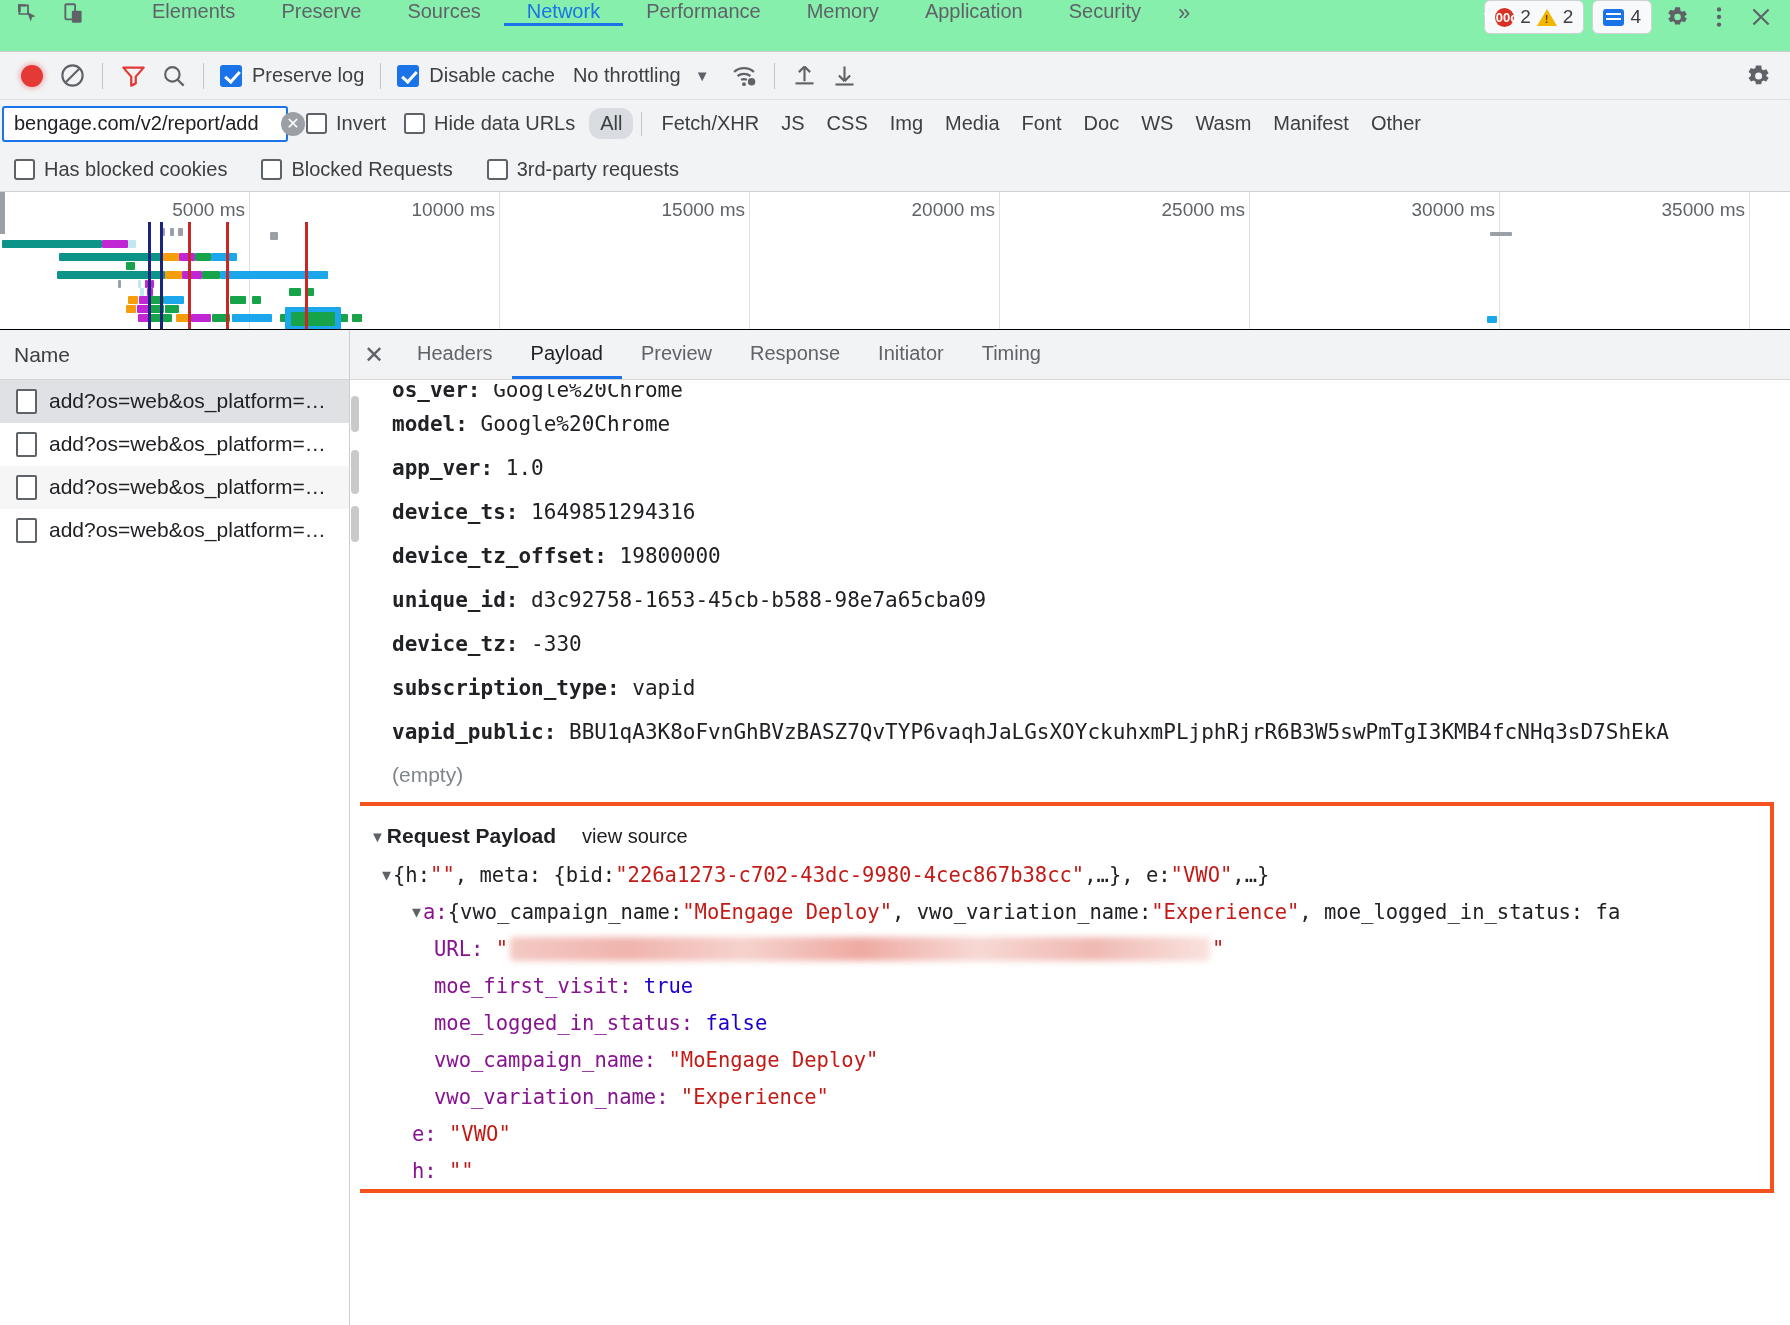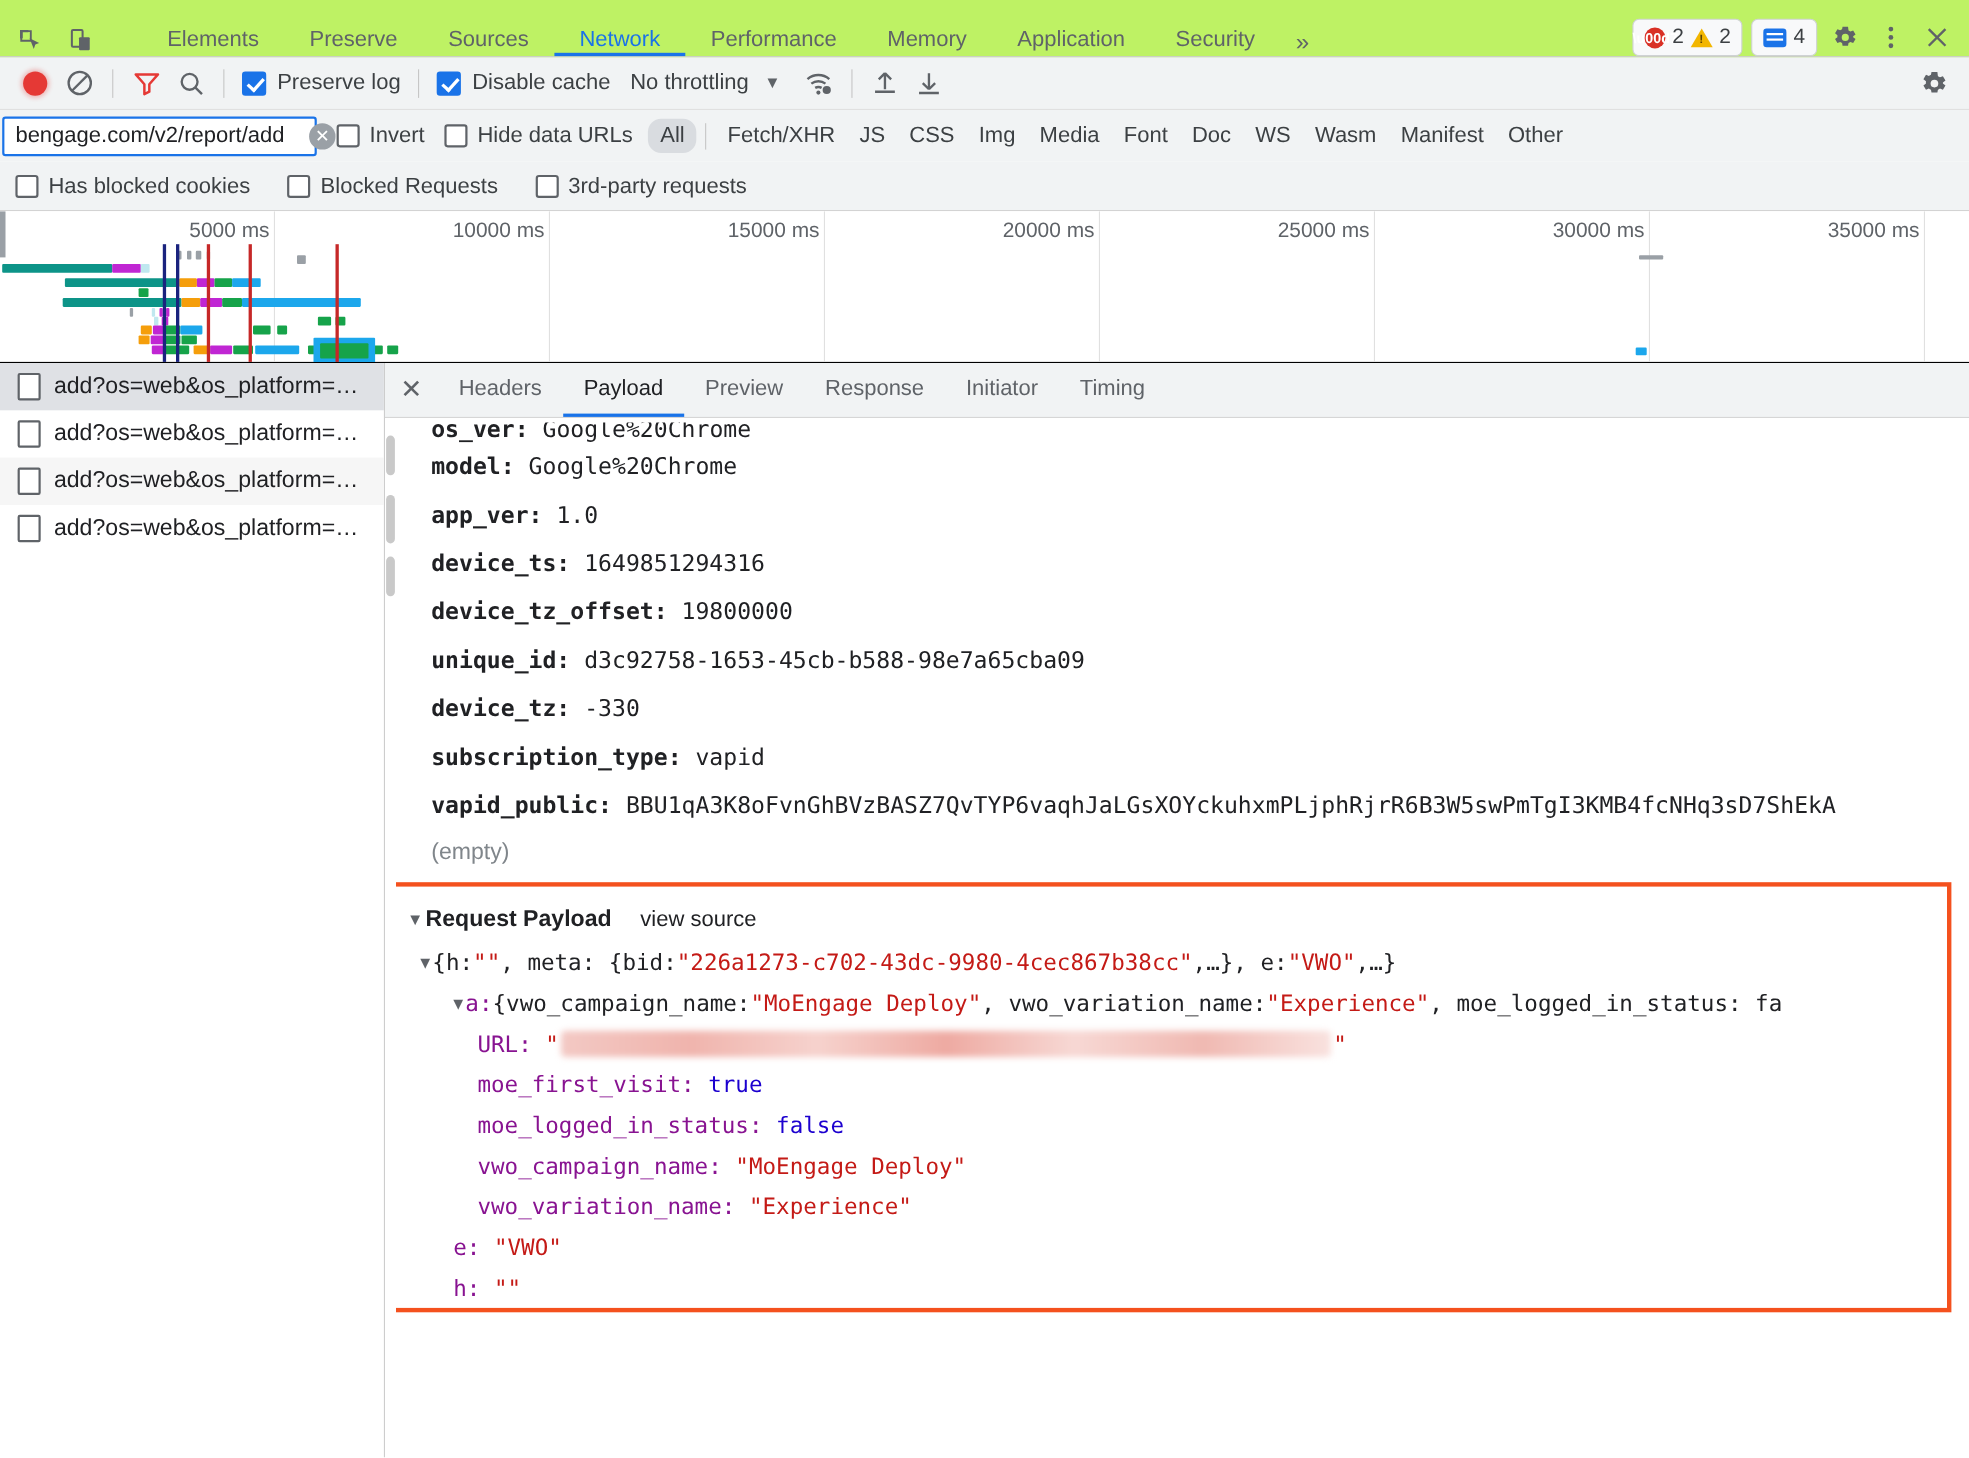--- a/index.html
+++ b/index.html
@@ -8,23 +8,23 @@
     width: 1790px; height: 1325px;
     background: #fff;
     font-family: "Liberation Sans", sans-serif;
     overflow: hidden;
   }
   .app { width: 1790px; height: 1325px; display: flex; flex-direction: column; background:#fff; }
 
   
   .tabbar {
     height: 52px; min-height:52px;
-    background: #bef264;
+    background: #86efac;
     border-bottom: 1px solid #cdcdcd;
-    display: flex; align-items: flex-end;
+    display: flex; align-items: flex-start;
     position: relative;
   }
   .tb-icons { display:flex; align-items:center; padding: 0 10px 0 14px; gap: 18px; }
   .tb-icon { width: 28px; height: 28px; display:flex; align-items:center; justify-content:center; cursor:pointer; }
   .tb-sep { width:1px; background:#c6c6c6; margin: 14px 8px 14px 4px; }
   .maintabs { display:flex; align-items:stretch; }
   .mtab {
     display:flex; align-items:center; padding: 0 23px;
     font-size: 20px; color:#5f6368; cursor:pointer;
     border-bottom: 3px solid transparent;
@@ -456,20 +456,23 @@
       <div class="ov-line" style="left:160px;background:#1a237e"></div>
       <div class="ov-line" style="left:188px;background:#c62828"></div>
       <div class="ov-line" style="left:226px;background:#c62828"></div>
       <div class="ov-line" style="left:305px;background:#c62828"></div>
     </div>
   </div>
 
   <div class="lower">
 
     <div class="reqlist">
+      <div class="rl-head">
+        <span>Name</span>
+      </div>
       <div class="rl-row sel">
         <span class="doc-ico"></span>
         <span>add?os=web&amp;os_platform=…</span>
       </div>
       <div class="rl-row">
         <span class="doc-ico"></span>
         <span>add?os=web&amp;os_platform=…</span>
       </div>
       <div class="rl-row alt">
         <span class="doc-ico"></span>

